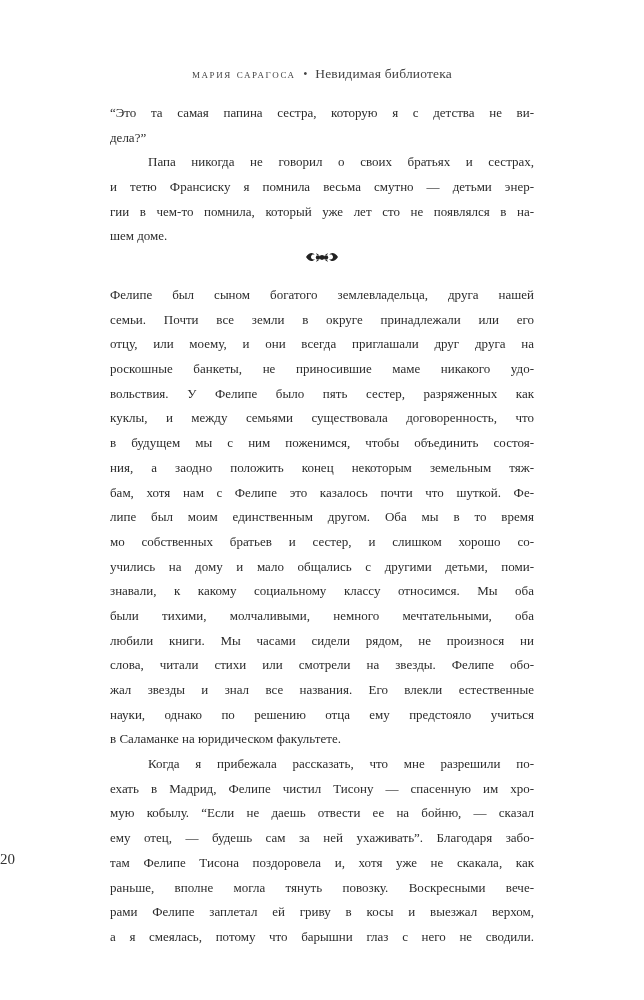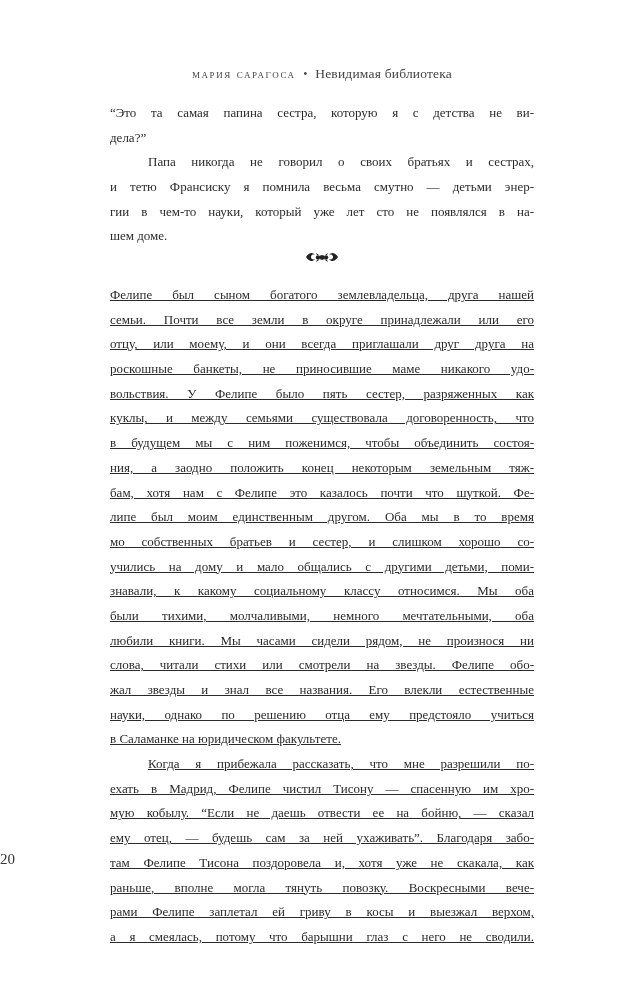--- a/index.html
+++ b/index.html
@@ -37,21 +37,21 @@
   }
   .text-block {
     position: absolute;
     left: 110px;
     width: 424px;
     font-size: 13px;
     line-height: 24.7px;
     color: #2b2b2b;
   }
   .block-1 { top: 101px; }
-  .block-2 { top: 283px; text-decoration: underline; }
+  .block-2 { top: 283px; }
   .line {
     display: block;
     white-space: nowrap;
     text-align: justify;
     text-align-last: justify;
     height: 24.7px;
   }
   .line.last {
     text-align-last: left;
   }
@@ -86,21 +86,21 @@
   <span class="author">Мария Сарагоса</span>
   <span class="bullet">•</span>
   <span class="title">Невидимая библиотека</span>
 </div>
 
 <div class="text-block block-1">
   <span class="line">“Это та самая папина сестра, которую я с детства не ви-</span>
   <span class="line last">дела?”</span>
   <span class="line indent">Папа никогда не говорил о своих братьях и сестрах,</span>
   <span class="line">и тетю Франсиску я помнила весьма смутно — детьми энер-</span>
-  <span class="line">гии в чем-то науки, который уже лет сто не появлялся в на-</span>
+  <span class="line">гии в чем-то помнила, который уже лет сто не появлялся в на-</span>
   <span class="line last">шем доме.</span>
 </div>
 
 <div class="ornament">
   <svg width="36" height="14" viewBox="0 0 36 14">
     <g fill="#222">
       <path d="M2 7 C5 2, 9 2, 11 5 C9 4, 7 5, 7 7 C7 9, 9 10, 11 9 C9 12, 5 12, 2 7 Z"></path>
       <path d="M34 7 C31 2, 27 2, 25 5 C27 4, 29 5, 29 7 C29 9, 27 10, 25 9 C27 12, 31 12, 34 7 Z"></path>
       <circle cx="14" cy="7.5" r="2.2"></circle>
       <circle cx="18" cy="7.5" r="2.4"></circle>

